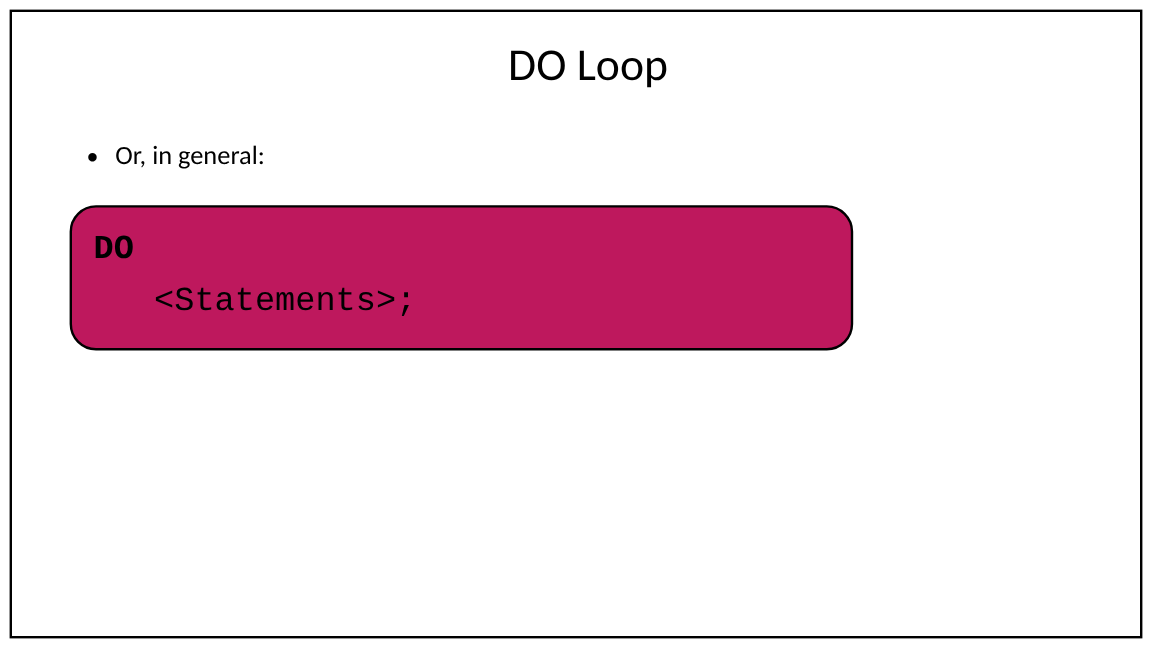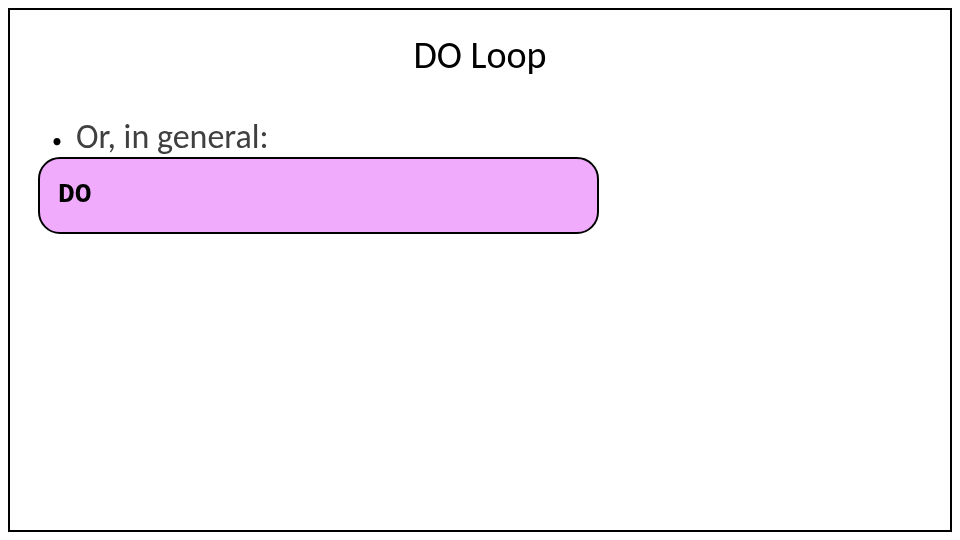--- a/index.html
+++ b/index.html
@@ -15,20 +15,21 @@
       position: relative;
     }
     .slide-frame {
       position: absolute;
       top: 8px;
       left: 8px;
       right: 8px;
       bottom: 8px;
       border: 2px solid #000000;
       background: #ffffff;
+      padding-left: 20px;
     }
     .title {
       text-align: center;
       font-size: 38px;
       font-weight: 400;
       color: #000000;
       margin-top: 22px;
       font-family: "Segoe UI", Calibri, Arial, sans-serif;
     }
     .bullet-container {
@@ -39,28 +40,29 @@
       display: flex;
       align-items: baseline;
     }
     .bullet-dot {
       font-size: 20px;
       margin-right: 14px;
       line-height: 1;
       color: #000000;
     }
     .bullet-text {
-      font-size: 34px;
-      color: #404040;
+      font-size: 22px;
+      color: #000000;
       font-family: "Segoe UI", Calibri, Arial, sans-serif;
     }
     .code-box {
+      margin-top: 28px;
       margin-left: 28px;
-      width: 561px;
-      background: #f0abfc;
+      width: 653px;
+      background: #be185d;
       border: 2.5px solid #000000;
       border-radius: 22px;
       padding: 14px 18px 16px 18px;
     }
     .code-line {
       font-family: "Courier New", Courier, monospace;
       font-size: 28px;
       color: #000000;
       line-height: 1.55;
       white-space: pre;
@@ -77,14 +79,15 @@
 
   <div class="bullet-container">
     <div class="bullet-item">
       <span class="bullet-dot">•</span>
       <span class="bullet-text">Or, in general:</span>
     </div>
   </div>
 
   <div class="code-box">
     <div class="code-line"><span class="code-bold">DO</span></div>
+    <div class="code-line">   &lt;Statements&gt;;</div>
   </div>
 </div>
 
 </body></html>

